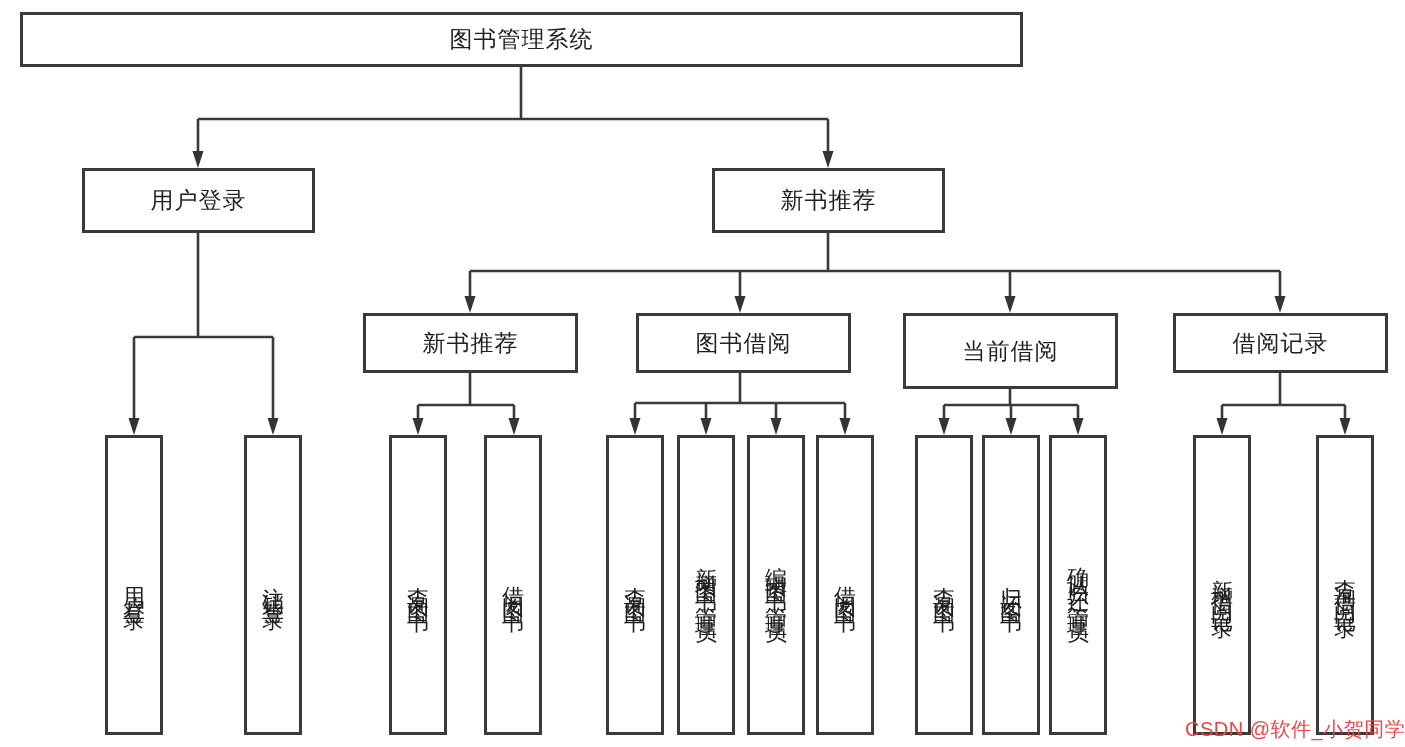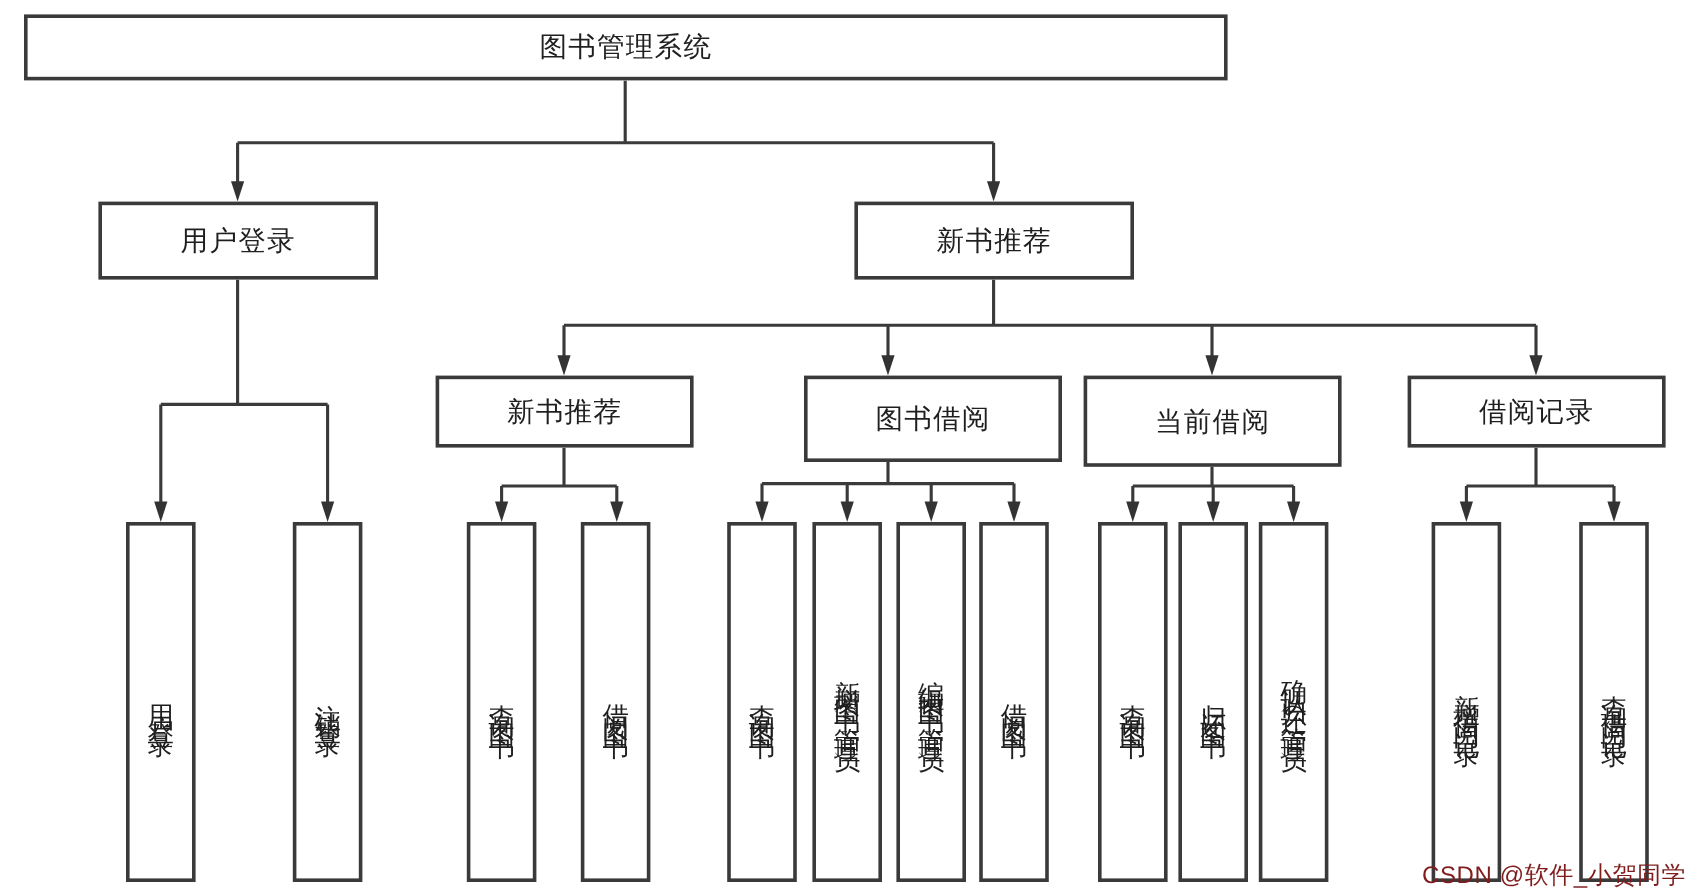--- a/index.html
+++ b/index.html
@@ -43,21 +43,21 @@
     writing-mode: vertical-rl;
     text-orientation: mixed;
     letter-spacing: 8px;
     line-height: 1;
   }
   .watermark {
     position: absolute;
     left: 1185px;
     top: 716px;
     font-size: 20px;
-    color: #7f1d1d;
+    color: #ef4444;
     white-space: nowrap;
     letter-spacing: 0.5px;
     z-index: 5;
   }
 </style>
 </head>
 <body>
 
 <div id="stage">
 
@@ -92,21 +92,21 @@
       <polygon points="1339.5,418 1350.5,418 1345,435"></polygon>
     </g>
   </svg>
 
   <div class="node h" style="left:20px; top:12px; width:1003px; height:55px;">图书管理系统</div>
 
   <div class="node h" style="left:82px; top:168px; width:233px; height:65px;">用户登录</div>
   <div class="node h" style="left:712px; top:168px; width:233px; height:65px;">新书推荐</div>
 
   <div class="node h" style="left:363px; top:313px; width:215px; height:60px;">新书推荐</div>
-  <div class="node h" style="left:670px; top:313px; width:215px; height:72px;">图书借阅</div>
+  <div class="node h" style="left:636px; top:313px; width:215px; height:60px;">图书借阅</div>
   <div class="node h" style="left:903px; top:313px; width:215px; height:76px;">当前借阅</div>
   <div class="node h" style="left:1173px; top:313px; width:215px; height:60px;">借阅记录</div>
 
   <div class="node v" style="left:105px; top:435px; width:58px; height:300px;">
     <span class="vtext">用户登录</span>
   </div>
   <div class="node v" style="left:244px; top:435px; width:58px; height:300px;">
     <span class="vtext">注销登录</span>
   </div>
 

